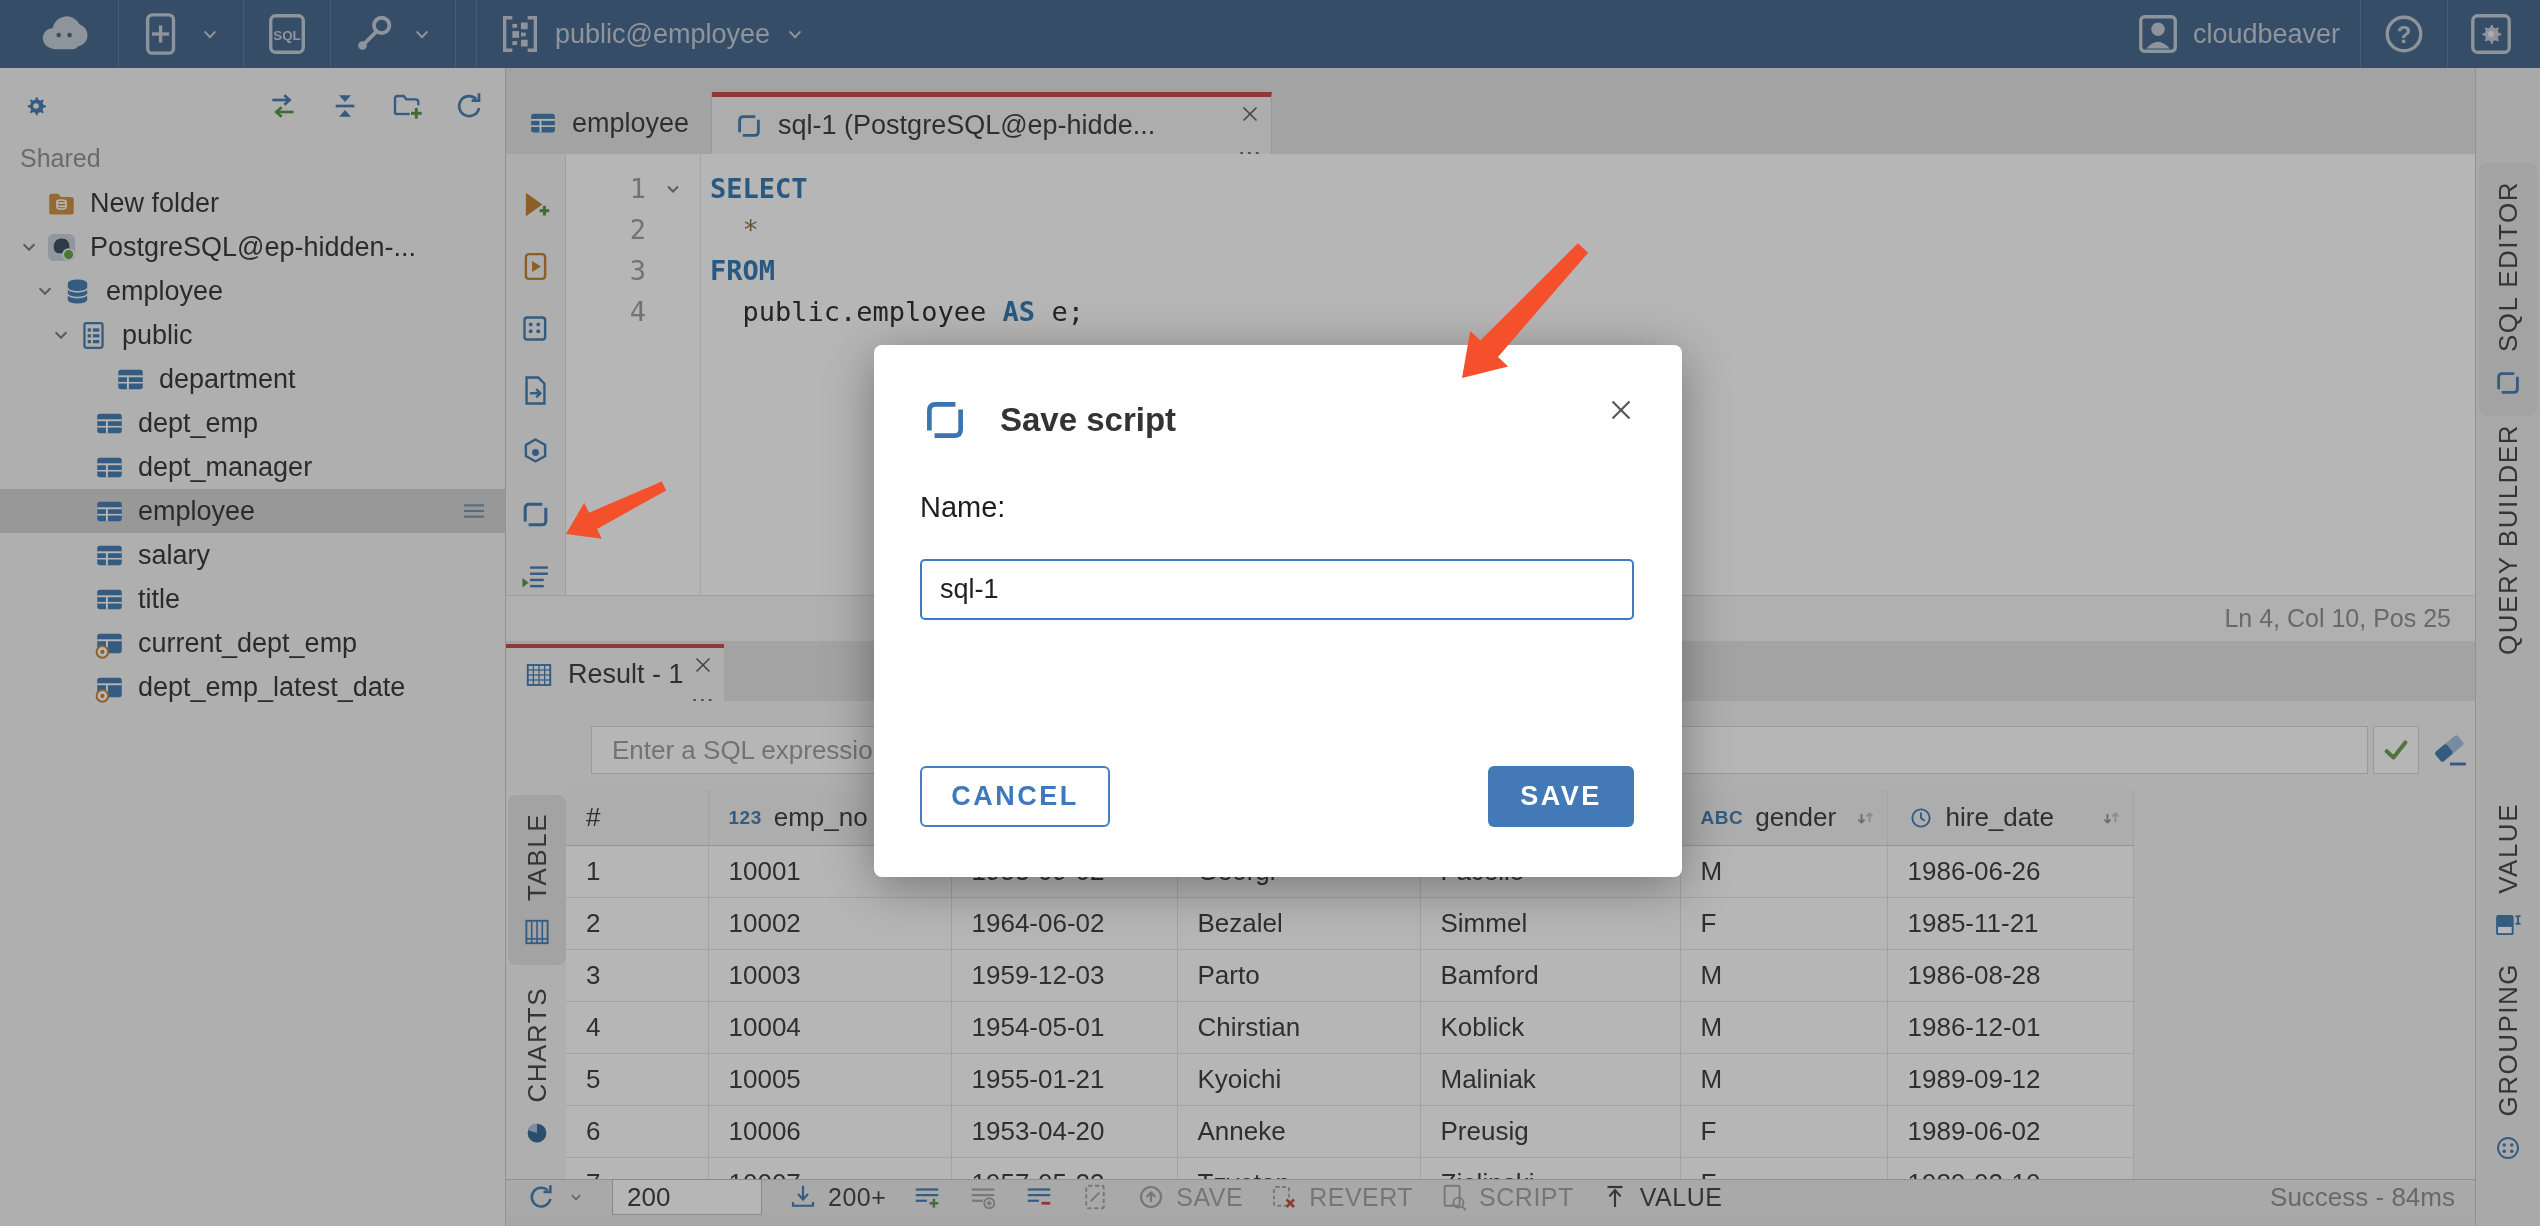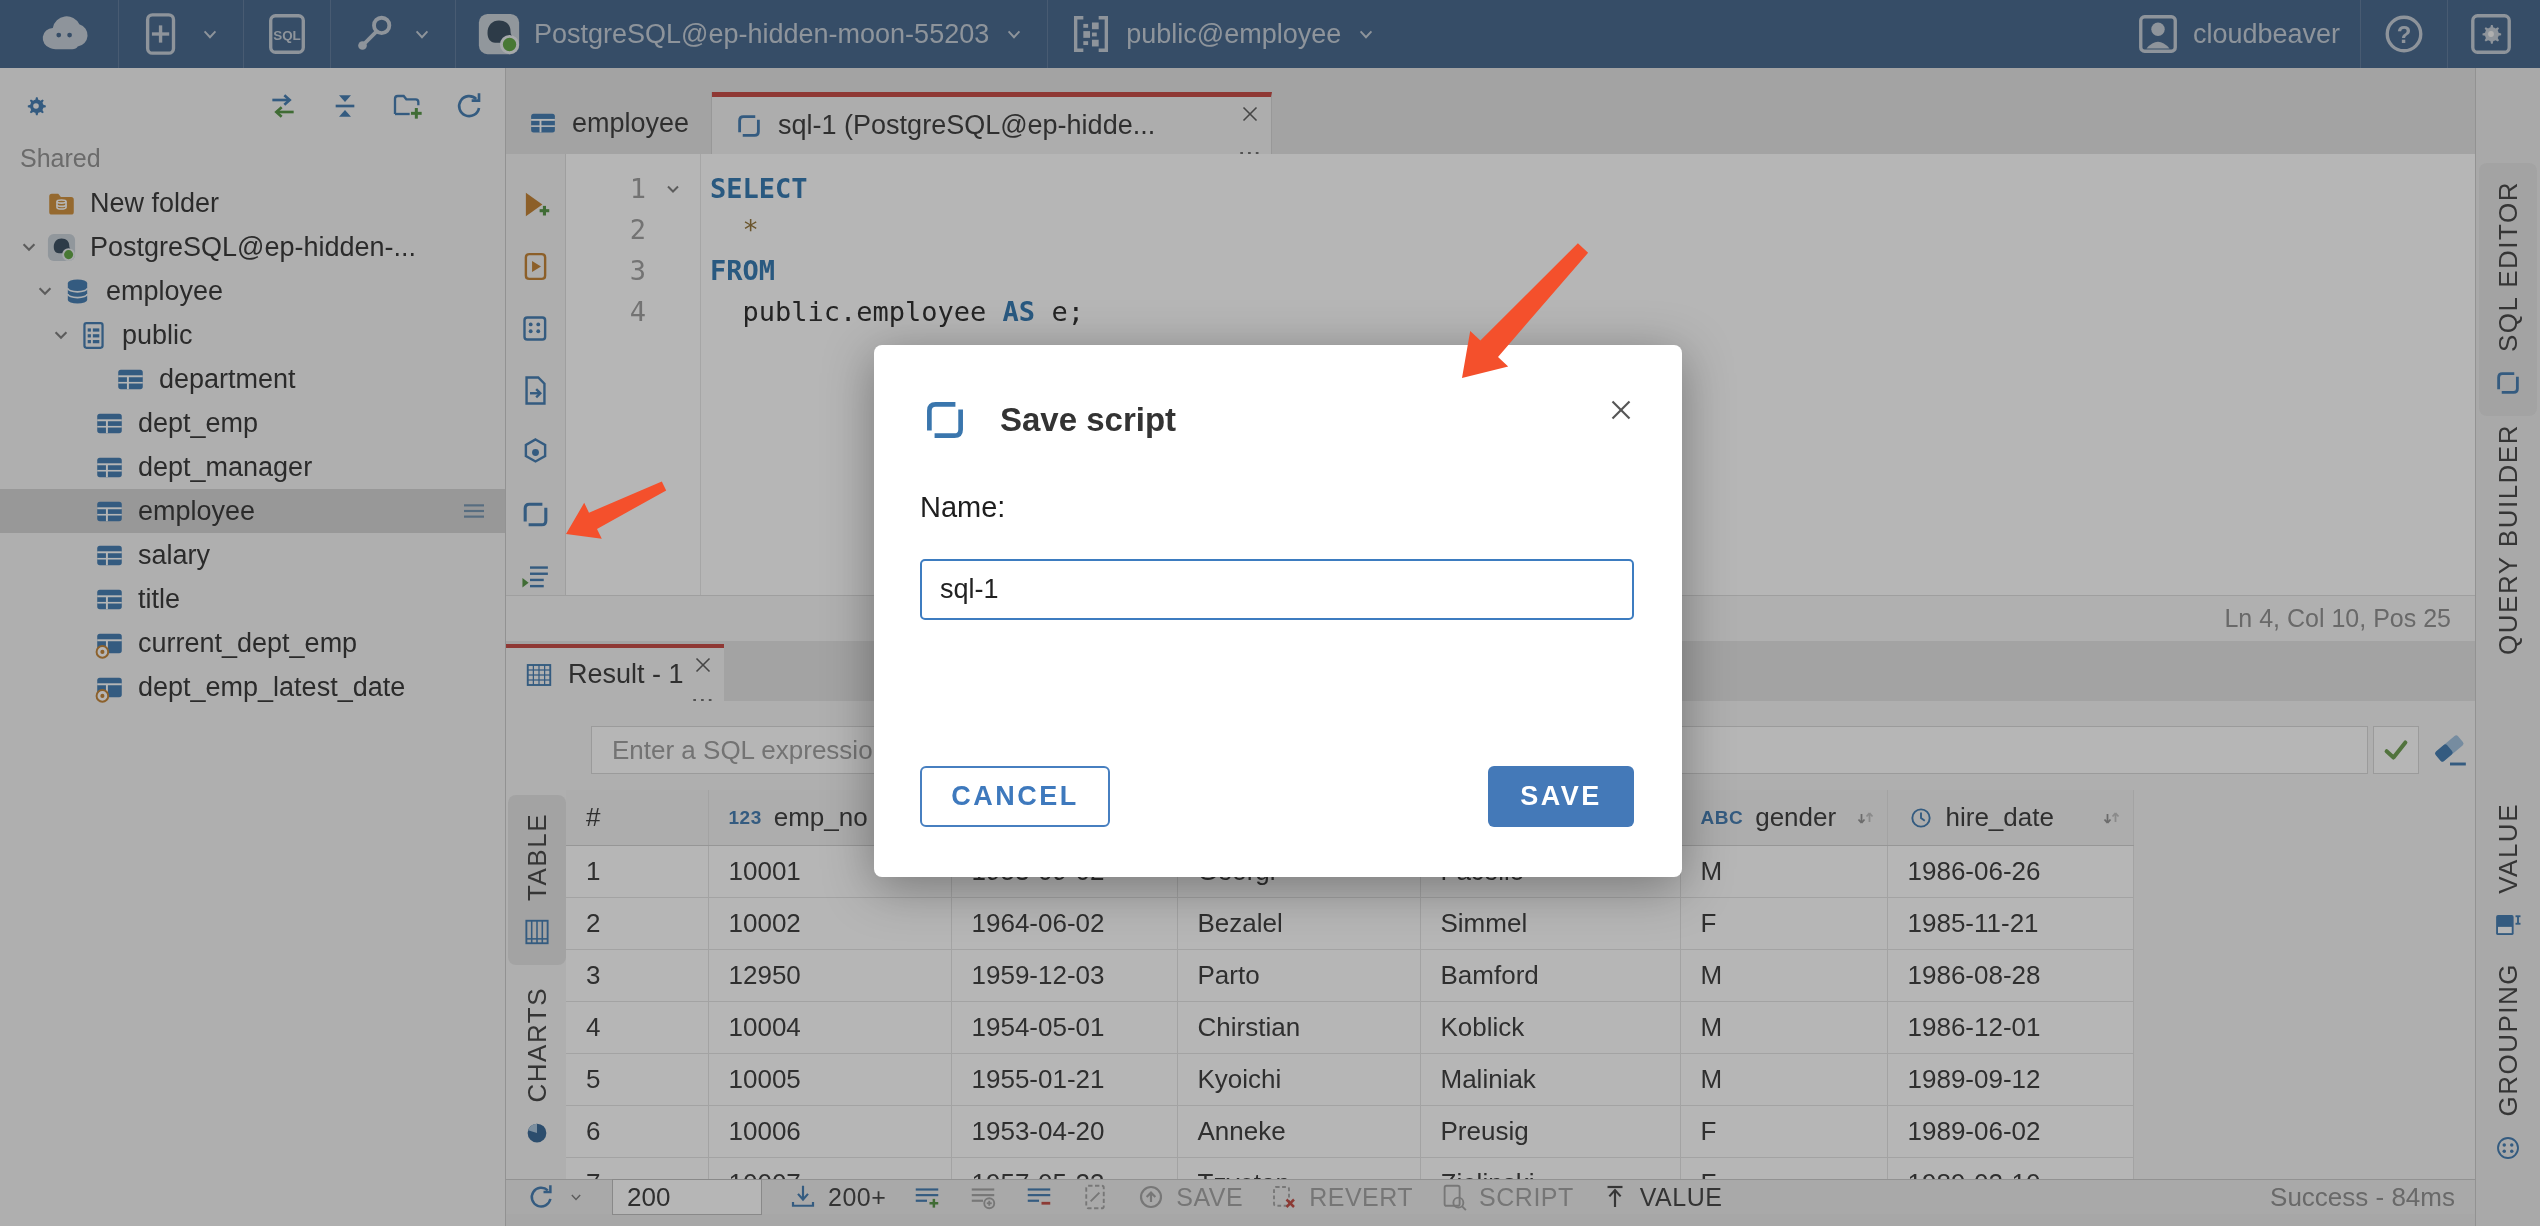--- a/index.html
+++ b/index.html
@@ -181,35 +181,20 @@
           <circle cx="12" cy="36" r="4.5" fill="currentColor"></circle>
         </svg>
       </span>
     <span class="ic tb-chev">
         <svg viewBox="0 0 48 48" xmlns="http://www.w3.org/2000/svg">
           <polyline points="14,19 24,30 34,19" fill="none" stroke="currentColor" stroke-width="3.5"></polyline>
         </svg>
       </span>
   </span>
   <span class="tb-sep"></span>
-  <span class="tb-group">
-    <span class="ic tb-ic">
-        <svg viewBox="0 0 48 48" xmlns="http://www.w3.org/2000/svg">
-          <rect x="3" y="3" width="42" height="42" rx="9" fill="#c7d0d8"></rect>
-          <path d="M24 10c8 0 12 5 12 11 0 3 1 5 3 6l-4 4c-3-1-5 0-6 2h-9c-5 0-8-4-8-10 0-8 5-13 12-13" fill="#2f4558"></path>
-          <circle cx="35" cy="35" r="8.5" fill="#58a13a" stroke="#e8ecef" stroke-width="3"></circle>
-        </svg>
-      </span>
-    <span>PostgreSQL@ep-hidden-moon-55203</span>
-    <span class="ic tb-chev">
-        <svg viewBox="0 0 48 48" xmlns="http://www.w3.org/2000/svg">
-          <polyline points="14,19 24,30 34,19" fill="none" stroke="currentColor" stroke-width="3.5"></polyline>
-        </svg>
-      </span>
-  </span>
   <span class="tb-sep"></span>
   <span class="tb-group">
     <span class="ic tb-ic">
         <svg viewBox="0 0 48 48" xmlns="http://www.w3.org/2000/svg">
           <g fill="none" stroke="currentColor" stroke-width="3.5">
             <path d="M16 7h-8v34h8"></path>
             <path d="M32 7h8v34h-8"></path>
           </g>
           <g fill="currentColor">
             <rect x="25" y="12" width="7" height="7"></rect>
@@ -838,21 +823,21 @@
             <td>2</td>
             <td>10002</td>
             <td>1964-06-02</td>
             <td>Bezalel</td>
             <td>Simmel</td>
             <td>F</td>
             <td>1985-11-21</td>
           </tr>
           <tr>
             <td>3</td>
-            <td>12950</td>
+            <td>10003</td>
             <td>1959-12-03</td>
             <td>Parto</td>
             <td>Bamford</td>
             <td>M</td>
             <td>1986-08-28</td>
           </tr>
           <tr>
             <td>4</td>
             <td>10004</td>
             <td>1954-05-01</td>

